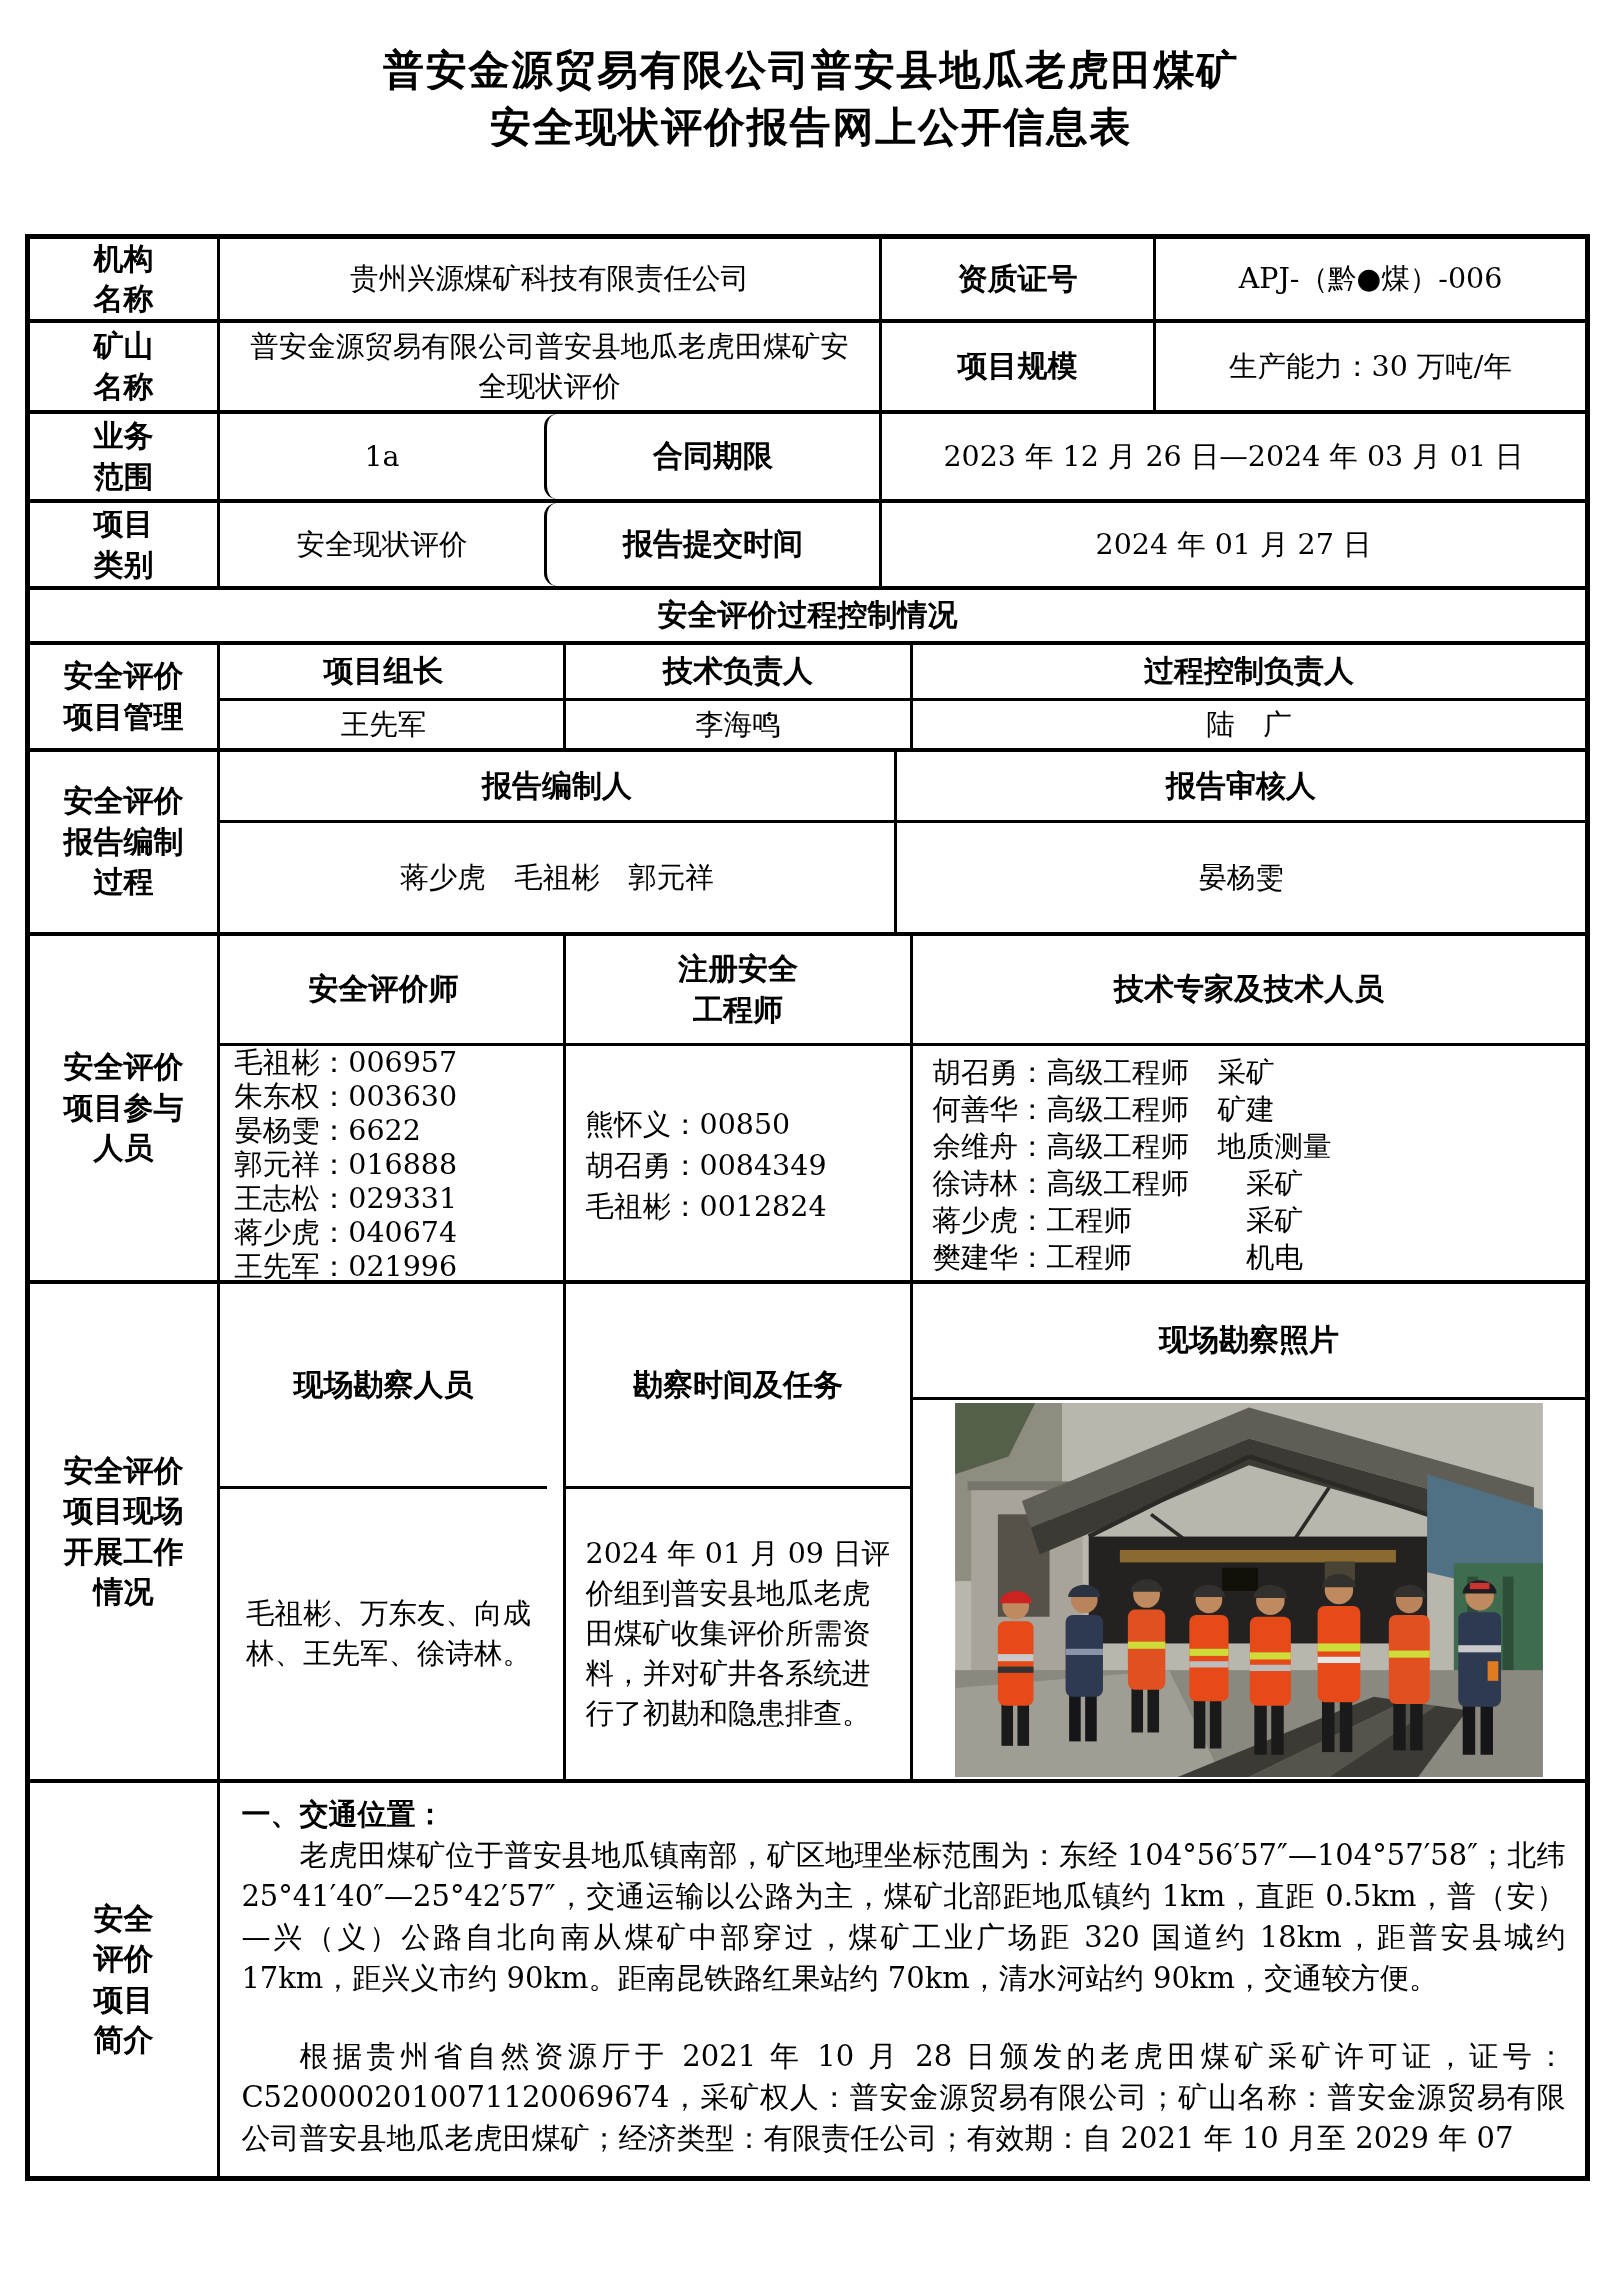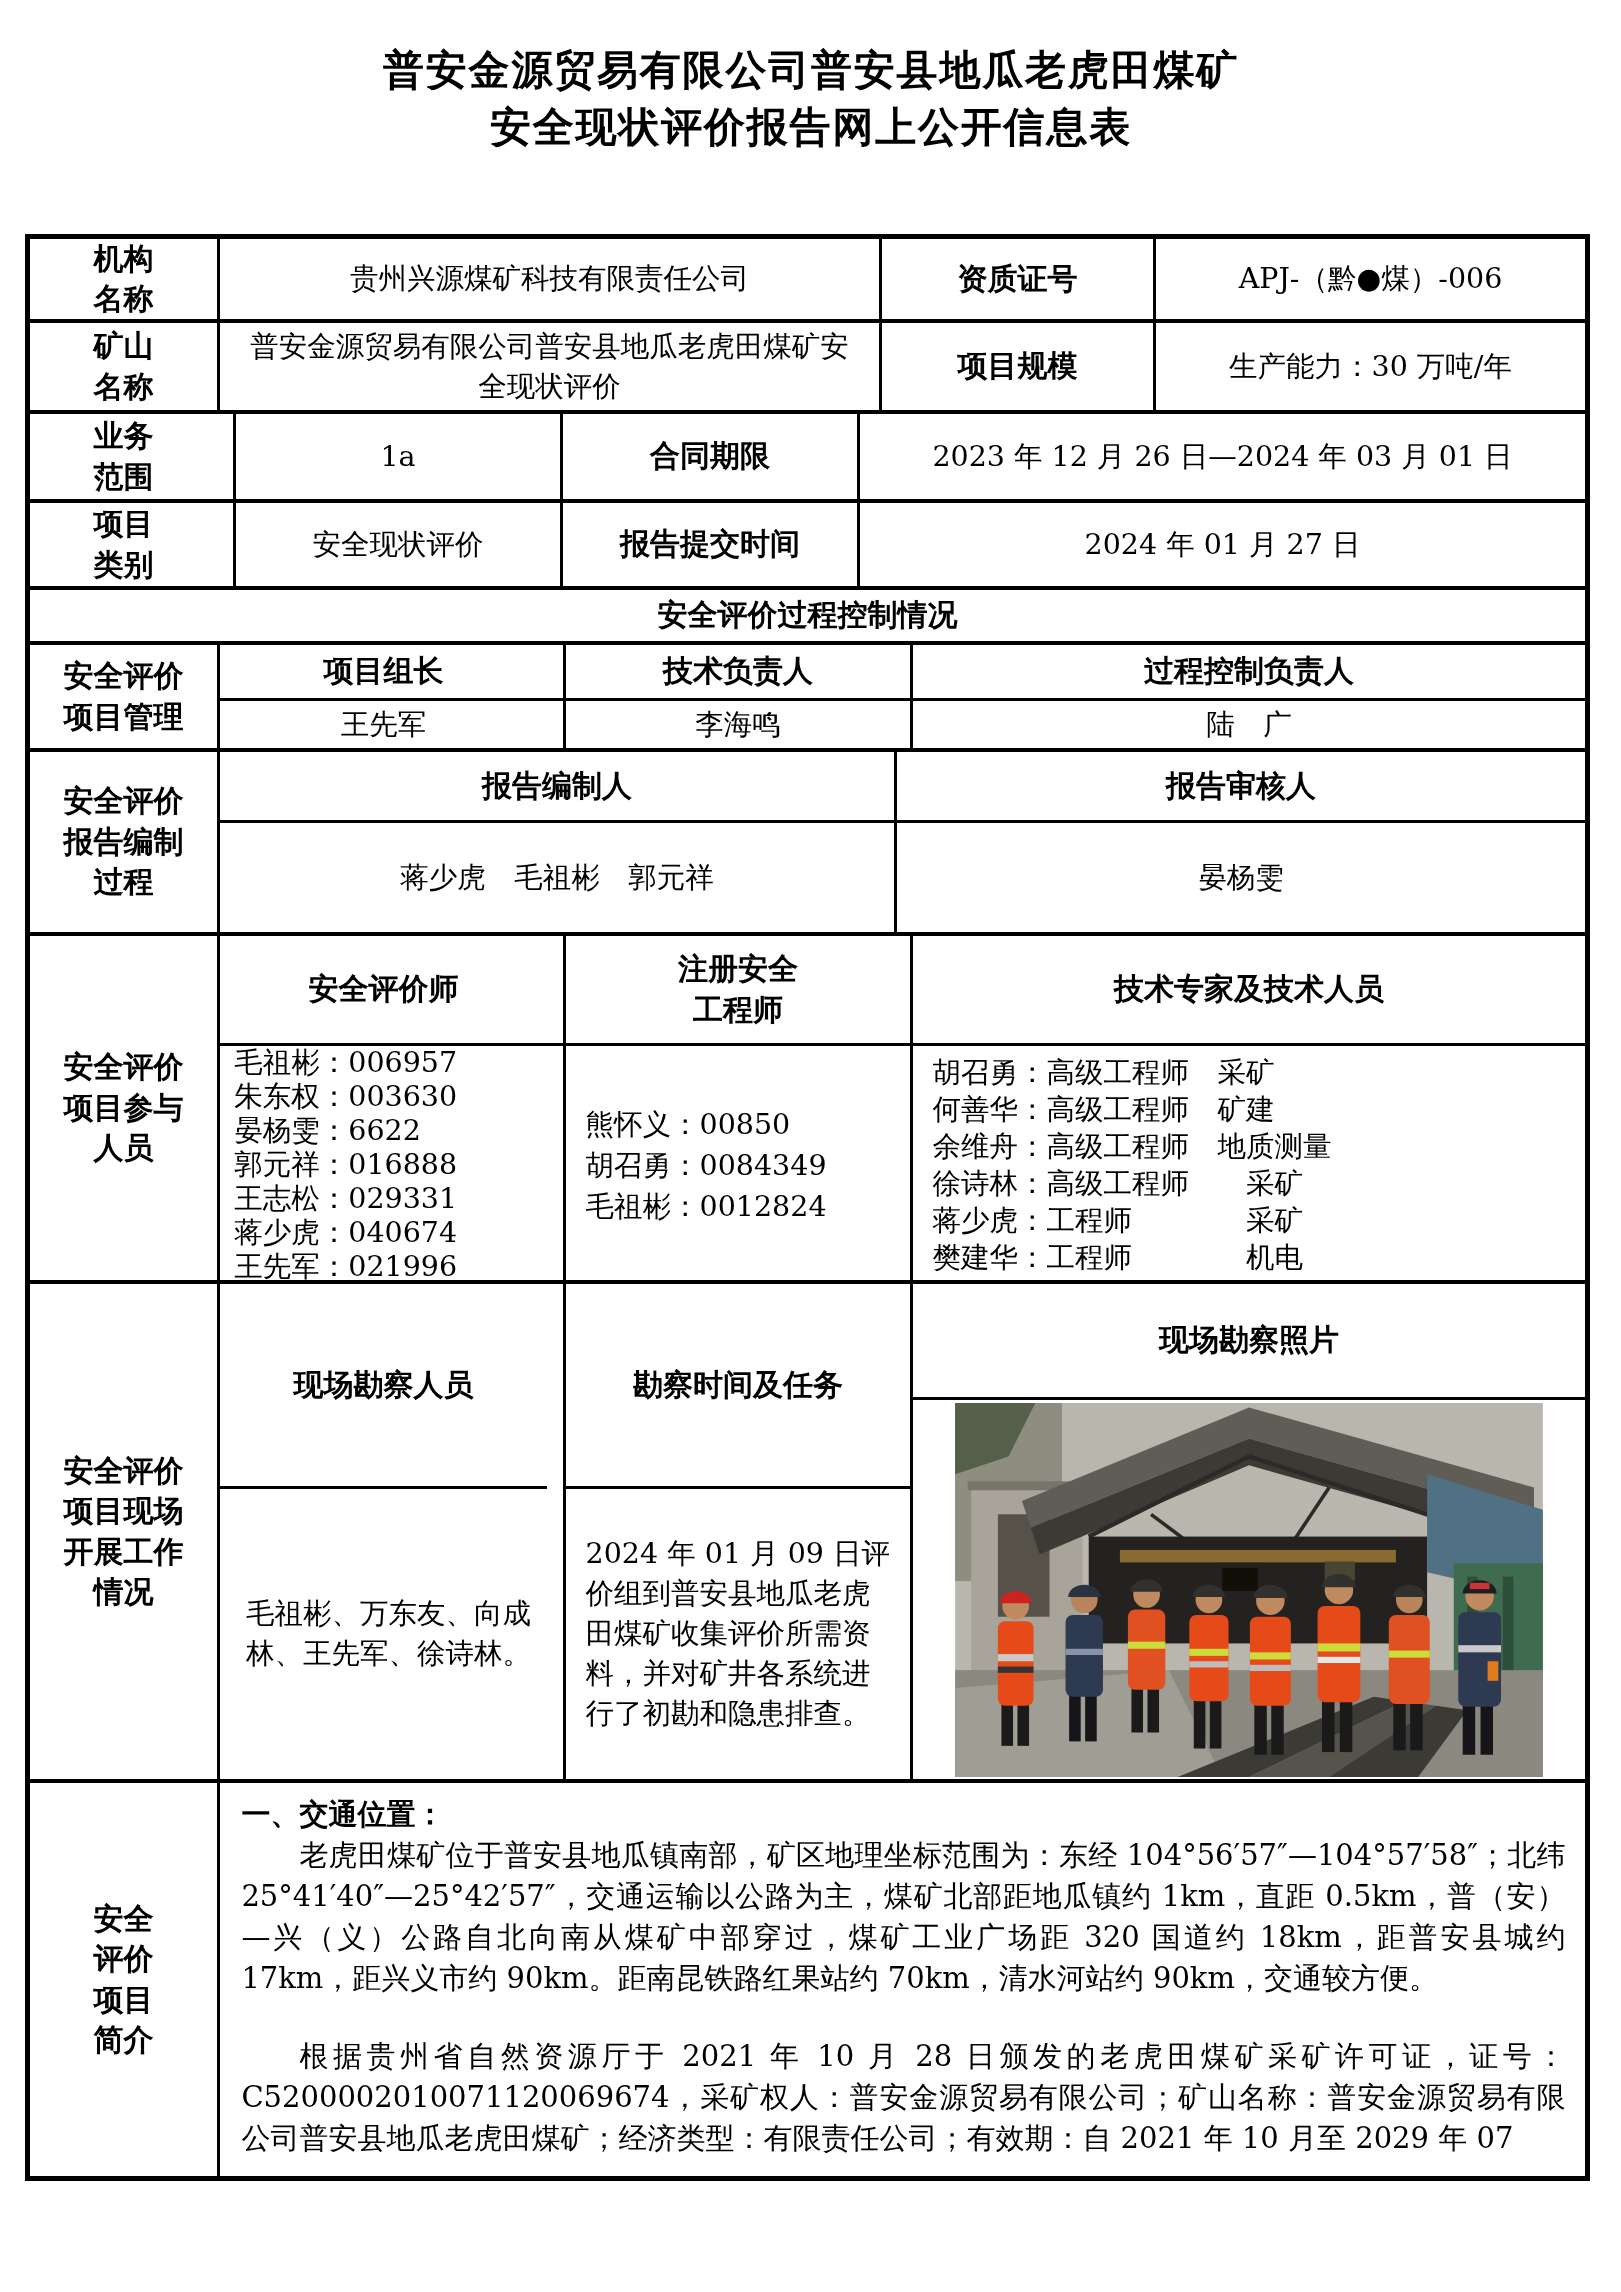--- a/index.html
+++ b/index.html
@@ -14,22 +14,22 @@
   .row,.sect{display:flex;border-top:4.5px solid #000;box-sizing:border-box;}
   .row:first-child{border-top:none;}
   .cell{border-left:3.6px solid #000;box-sizing:border-box;display:flex;align-items:center;justify-content:center;
         text-align:center;overflow:hidden;}
   .cell:first-child,.sect .cell:first-child{border-left:none;}
   .lbl{font-family:"DejaVu Sans","Liberation Sans",sans-serif;font-weight:bold;font-size:30px;line-height:1.35;}
   .val{font-size:28.5px;line-height:1.4;}
   .wA{width:187px;flex:none;}
   .w-b1{width:662px;flex:none;}
   .w-c1{width:274px;flex:none;}
-  .w-b2{width:327px;flex:none;margin-left:16px;}
-  .w-c2{width:297px;flex:none;}
+  .w-b2{width:327px;flex:none;}
+  .w-c2{width:335px;flex:none;border-radius:13px;}
   .w-b3{width:327px;flex:none;}
   .w-c3{width:347px;flex:none;margin-left:16px;}
   .w-b4{width:674px;flex:none;}
   .grow{flex:1;}
   .h-r1{height:80px;}
   .h-r2{height:91px;}
   .h-r3{height:89px;}
   .h-r4{height:87px;}
   .h-r5{height:55px;}
   .wrap2{display:inline-block;width:2.25em;}

